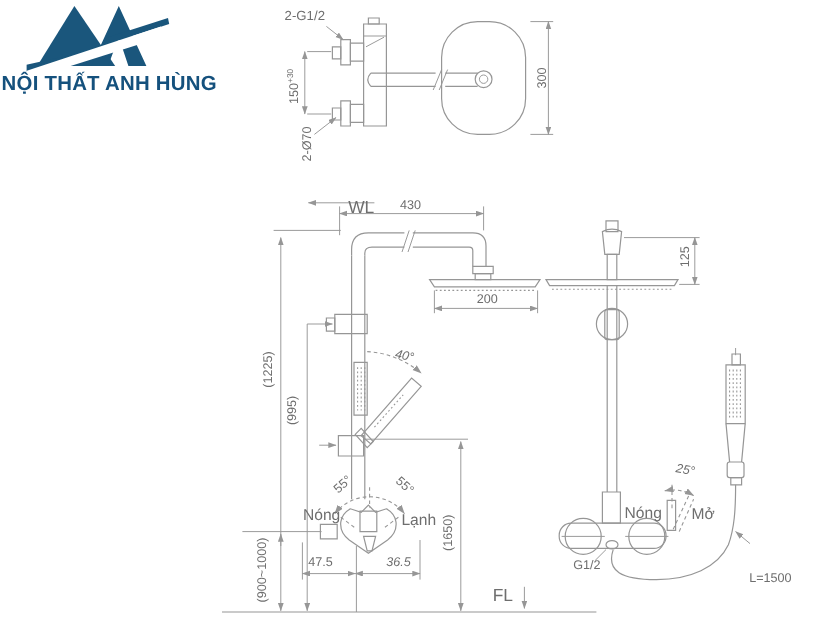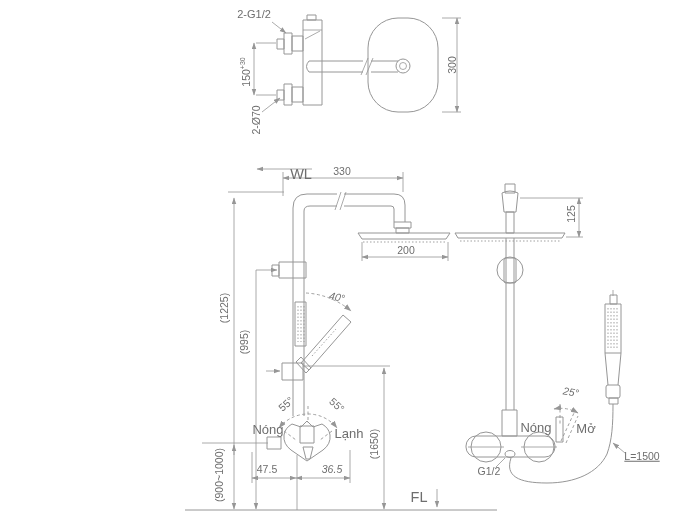--- a/index.html
+++ b/index.html
@@ -29,20 +29,30 @@
   .logo{position:absolute;left:0;top:0;width:185px;height:95px;}
   .logo-mark{position:absolute;left:22px;top:2px;}
   .brand{position:absolute;left:0;top:60px;width:182px;text-align:center;
          font-size:17px;font-weight:700;color:var(--brand_text);letter-spacing:0.2px;}
 </style>
 </head>
 <body>
 
 <div class="page">
 
+  <div class="logo">
+    <svg class="logo-mark" width="120" height="60" viewBox="0 0 120 60">
+      <path d="M40,3 L9,53 L74,53 Z" fill="var(--brand)"></path>
+      <path d="M77,3 L100,53 L85,53 L77,29 L68,53 L54,53 Z" fill="var(--brand)"></path>
+      <path d="M0,52 L54,40 L55,44 L0,58 Z" fill="var(--brand)"></path>
+      <path d="M68,29 L118,13 L119,18 L70,34 Z" fill="var(--brand)"></path>
+      <path d="M-3,58 L112,20 L116,28 L2,64 Z" fill="#ffffff"></path>
+    </svg>
+    <div class="brand">NỘI THẤT ANH HÙNG</div>
+  </div>
 
   <svg class="drawing" width="700" height="530" viewBox="0 0 700 530">
     <defs>
       <marker id="arw" markerWidth="9" markerHeight="7" refX="8" refY="3" orient="auto-start-reverse">
         <path d="M0,0 L8.5,3 L0,6 Z" class="arw"></path>
       </marker>
     </defs>
 
     <g>
       <path class="thin" d="M272,22 L286,33" marker-end="url(#arw)"></path>
@@ -205,36 +215,36 @@
   </svg>
 
   <div>
 
     <div class="lbl" style="left:254px;top:14px;font-size:11px;">2-G1/2</div>
     <div class="lbl r90" style="left:245px;top:72px;"><span>150</span><sup>+30</sup></div>
     <div class="lbl r90" style="left:256px;top:120px;">2-Ø70</div>
     <div class="lbl r90" style="left:452px;top:65px;">300</div>
 
     <div class="lbl big" style="left:301px;top:156px;">WL</div>
-    <div class="lbl" style="left:342px;top:171px;">330</div>
+    <div class="lbl" style="left:342px;top:171px;">430</div>
     <div class="lbl" style="left:406px;top:250px;">200</div>
     <div class="lbl" style="left:337px;top:297px;transform:translate(-50%,-50%) rotate(12deg);font-style:italic;">40°</div>
     <div class="lbl" style="left:286px;top:404px;transform:translate(-50%,-50%) rotate(-42deg);">55°</div>
     <div class="lbl" style="left:337px;top:405px;transform:translate(-50%,-50%) rotate(42deg);">55°</div>
     <div class="lbl vn" style="left:268px;top:429px;">Nóng</div>
     <div class="lbl vn" style="left:349px;top:433px;">Lạnh</div>
     <div class="lbl" style="left:267px;top:469px;">47.5</div>
     <div class="lbl" style="left:332px;top:469px;font-style:italic;">36.5</div>
     <div class="lbl r90" style="left:374px;top:444px;">(1650)</div>
     <div class="lbl r90" style="left:224px;top:308px;">(1225)</div>
     <div class="lbl r90" style="left:244px;top:342px;">(995)</div>
     <div class="lbl r90" style="left:219px;top:475px;">(900~1000)</div>
     <div class="lbl big" style="left:419px;top:479px;">FL</div>
 
     <div class="lbl r90" style="left:571px;top:214px;">125</div>
     <div class="lbl" style="left:571px;top:392px;transform:translate(-50%,-50%) rotate(10deg);font-style:italic;">25°</div>
     <div class="lbl vn" style="left:536px;top:427px;">Nóng</div>
     <div class="lbl vn" style="left:586px;top:428px;">Mở</div>
     <div class="lbl" style="left:489px;top:471px;">G1/2</div>
-    <div class="lbl" style="left:642px;top:456px;text-decoration:underline;">L=1500</div>
+    <div class="lbl" style="left:642px;top:482px;">L=1500</div>
   </div>
 
 </div>
 
 </body></html>

